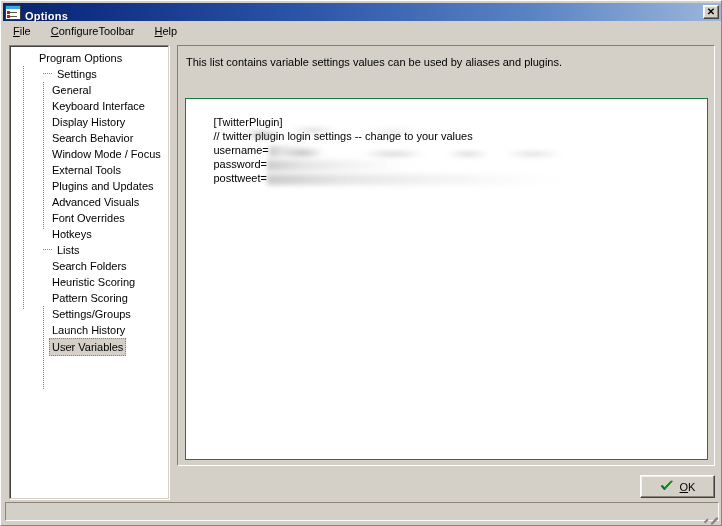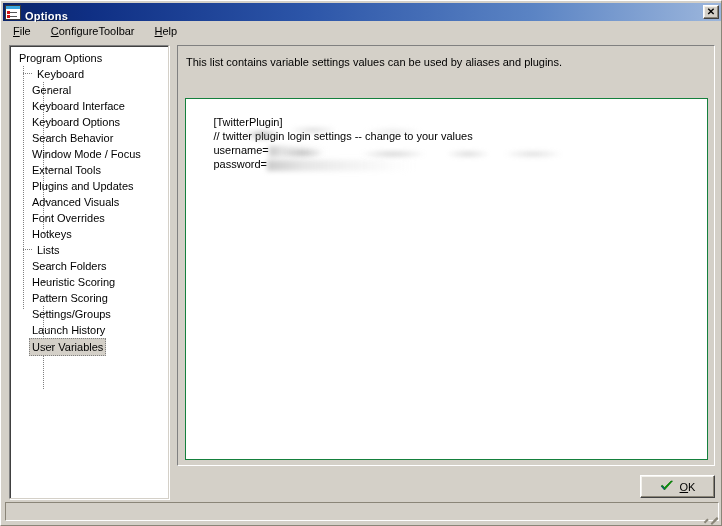--- a/index.html
+++ b/index.html
@@ -117,20 +117,21 @@
     overflow: hidden;
     padding: 4px 0 0 0;
   }
   .tree-node {
     position: relative;
     height: 16px;
     line-height: 16px;
     font-size: 11px;
     white-space: nowrap;
     cursor: default;
+    margin-left: 20px;
   }
   .tree-node .label {
     display: inline-block;
     padding: 0 3px;
   }
   .tree-node.level0 { padding-left: 6px; }
   .tree-node.level1 { padding-left: 24px; }
   .tree-node.level2 { padding-left: 19px; }
   .tree-node.selected .label {
     background: #d4d0c8;
@@ -302,30 +303,30 @@
 
     <div class="vline" style="left:13px; top:20px; height:244px;"></div>
     <div class="vline" style="left:33px; top:36px; height:148px;"></div>
     <div class="vline" style="left:33px; top:260px; height:84px;"></div>
 
     <div class="tree-node level0">
       <span class="label">Program Options</span>
     </div>
 
     <div class="tree-node level1">
-      <span class="label">Keyboard</span>
+      <span class="label">Settings</span>
     </div>
     <div class="tree-node level2">
       <span class="label">General</span>
     </div>
     <div class="tree-node level2">
       <span class="label">Keyboard Interface</span>
     </div>
     <div class="tree-node level2">
-      <span class="label">Keyboard Options</span>
+      <span class="label">Display History</span>
     </div>
     <div class="tree-node level2">
       <span class="label">Search Behavior</span>
     </div>
     <div class="tree-node level2">
       <span class="label">Window Mode / Focus</span>
     </div>
     <div class="tree-node level2">
       <span class="label">External Tools</span>
     </div>
@@ -374,20 +375,23 @@
       </div>
       <div class="edit-line">
         <span>// twitter plugin login settings -- change to your values</span>
       </div>
       <div class="edit-line">
         <span>username=</span><span class="redacted r1"></span>
       </div>
       <div class="edit-line">
         <span>password=</span><span class="redacted r2"></span>
       </div>
+      <div class="edit-line">
+        <span>posttweet=</span><span class="redacted r3"></span>
+      </div>
       <div class="blur-overlay"></div>
     </div>
   </div>
 
   <div class="ok-button">
     <span class="ok-check">
       <svg width="14" height="13" viewBox="0 0 14 13" xmlns="http://www.w3.org/2000/svg">
         <path d="M1 6 L4.5 10 L12.5 1 L11 1 L4.5 7.5 L2.5 5.3 Z" fill="#00a000" stroke="#006000" stroke-width="0.6"></path>
         <path d="M1 6 L4.5 10 L4.5 8.6 L2.2 6.2 Z" fill="#1a3fa0"></path>
       </svg>

